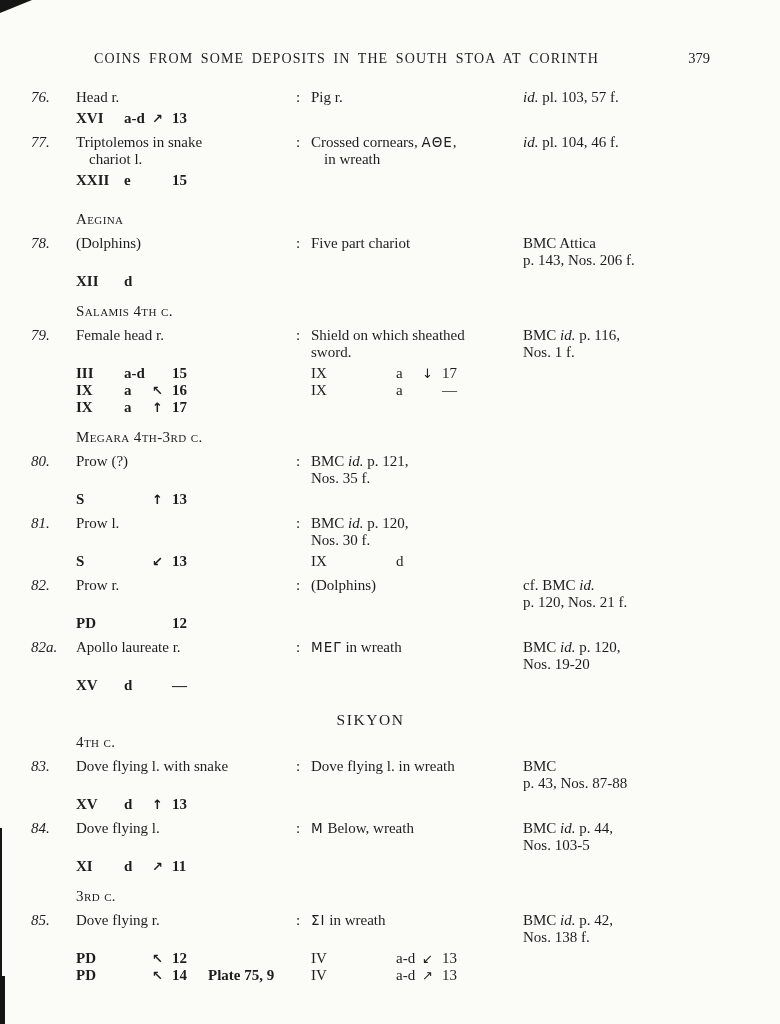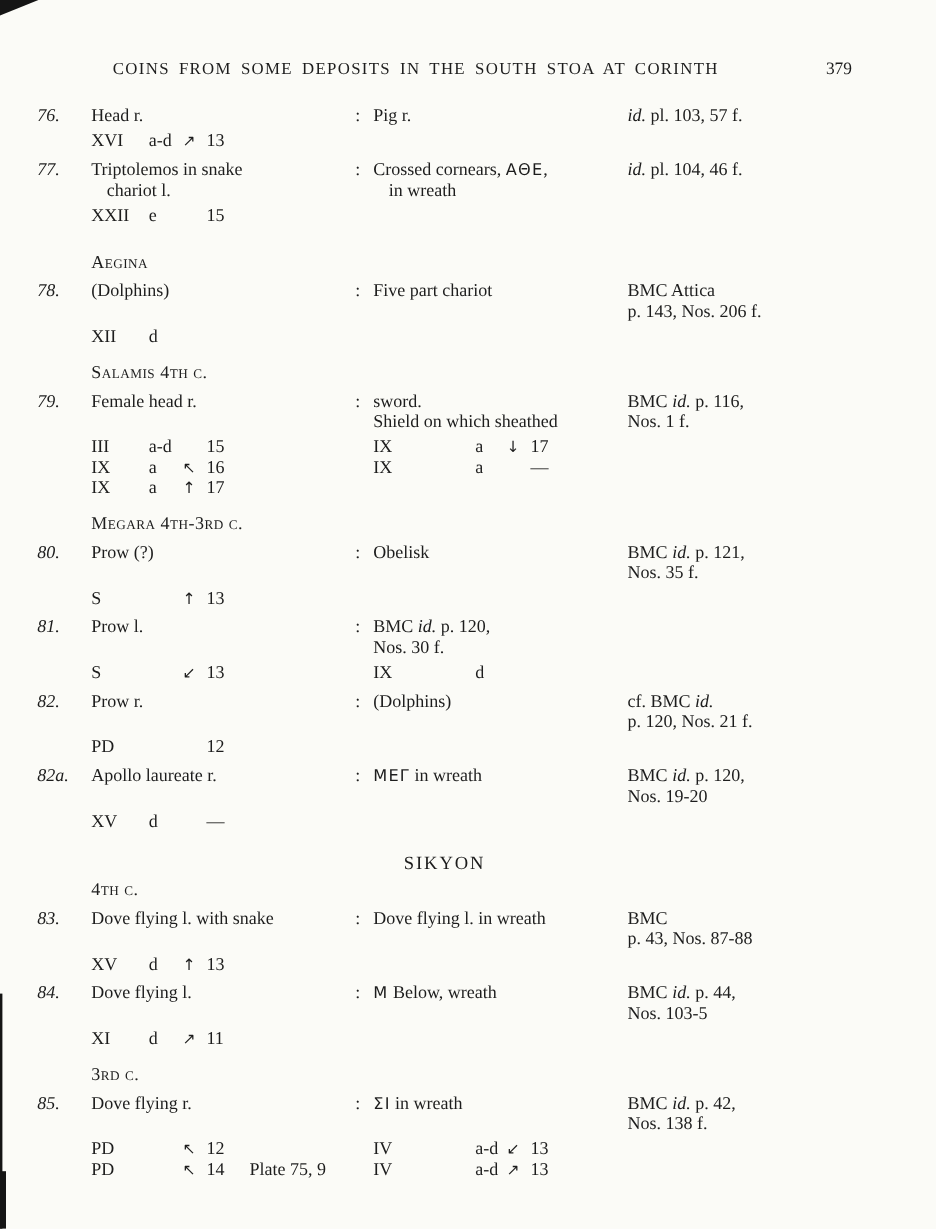--- a/index.html
+++ b/index.html
@@ -10,21 +10,21 @@
     font-size:15px; line-height:17px;
   }
   .content { padding:50px 70px 0 31px; }
   .header { display:flex; align-items:baseline; margin-bottom:22px; }
   .title { flex:1; text-align:center; font-size:14px; letter-spacing:1.1px; word-spacing:3px; white-space:nowrap; }
   .pagenum { width:48px; text-align:right; font-size:14.5px; }
   .row { display:grid; grid-template-columns:45px 220px 15px 212px 1fr; }
   .c-num { font-style:italic; }
   .entry { margin-top:7px; }
   .data { display:flex; margin-left:45px; margin-top:4px; }
-  .data-left { width:235px; }
+  .data-left { width:235px;font-weight:bold; }
   .data-right { flex:1; }
   .drow { display:grid; grid-template-columns:48px 28px 20px 36px 1fr; }
   .drow-r { display:grid; grid-template-columns:85px 26px 20px 1fr; }
   .arr { font-family:"DejaVu Sans",sans-serif; font-size:13px; }
   .greek { font-family:"DejaVu Sans",sans-serif; font-size:13.5px; letter-spacing:1px; }
   .heading { margin-left:45px; margin-top:13px; margin-bottom:3px; font-variant:small-caps; letter-spacing:.4px; }
   .mt-lg { margin-top:22px; }
   .mt-sm { margin-top:6px; }
   .heading-center { text-align:center; margin-top:17px; margin-bottom:6px; letter-spacing:1.6px; font-size:15.5px; }
   .cont { padding-left:13px; }
@@ -134,22 +134,22 @@
     <div class="heading">Salamis 4th c.</div>
 
     <div class="entry">
       <div class="row">
         <div class="c-num">79.</div>
         <div class="c-obv">
           <div>Female head r.</div>
         </div>
         <div class="c-sep">:</div>
         <div class="c-rev">
+          <div><span>Shield on which sheathed</span></div>
           <div><span>sword.</span></div>
-          <div><span>Shield on which sheathed</span></div>
         </div>
         <div class="c-ref">
           <div><span>BMC </span><i>id.</i><span> p. 116,</span></div>
           <div><span>Nos. 1 f.</span></div>
         </div>
       </div>
       <div class="data">
         <div class="data-left">
           <div class="drow">
               <span class="die">III</span>
@@ -189,23 +189,20 @@
 
     <div class="heading">Megara 4th-3rd c.</div>
 
     <div class="entry">
       <div class="row">
         <div class="c-num">80.</div>
         <div class="c-obv">
           <div>Prow (?)</div>
         </div>
         <div class="c-sep">:</div>
-        <div class="c-rev">
-          <div><span>Obelisk</span></div>
-        </div>
         <div class="c-ref">
           <div><span>BMC </span><i>id.</i><span> p. 121,</span></div>
           <div><span>Nos. 35 f.</span></div>
         </div>
       </div>
       <div class="data">
         <div class="data-left">
           <div class="drow">
               <span class="die">S</span>
               <span class="let"></span>

